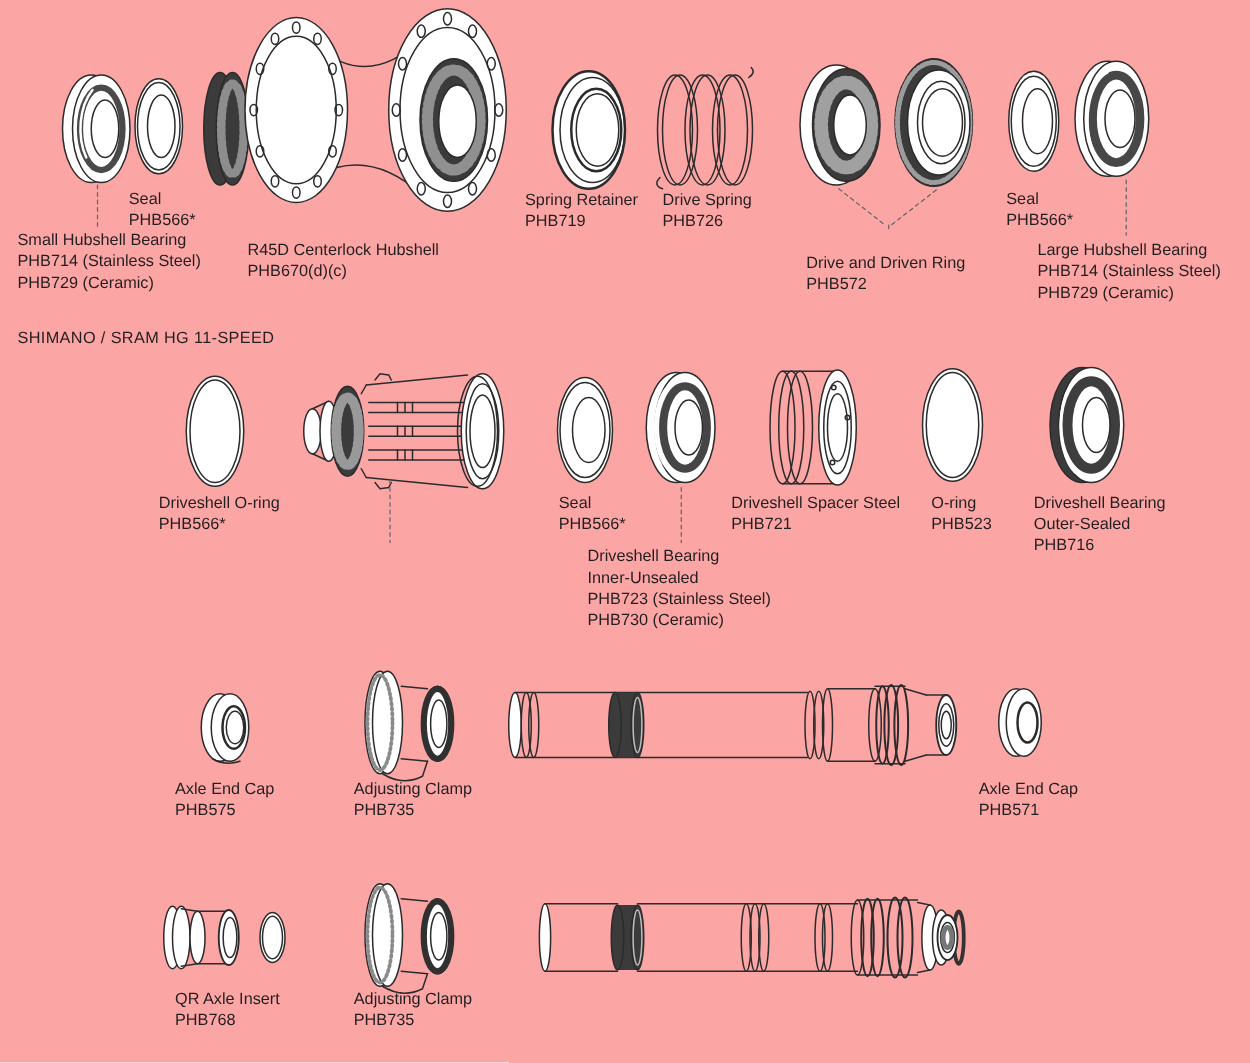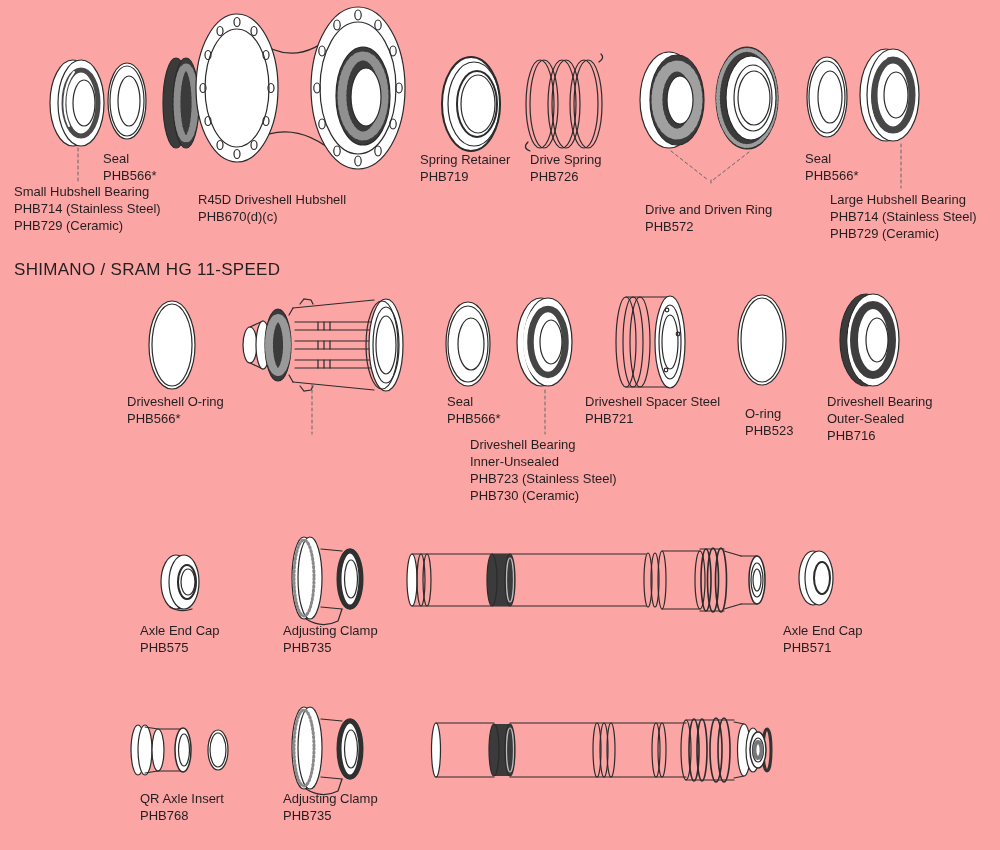--- a/index.html
+++ b/index.html
@@ -1,19 +1,19 @@
 <!DOCTYPE html>
 <html><head>
 <meta charset="utf-8">
 <style>
   html,body{margin:0;padding:0;background:#fff}
   .stage{position:relative;width:1000px;height:850px;background:#fca5a5;overflow:hidden;
          font-family:"Liberation Sans",sans-serif}
   .lbl{position:absolute;font-size:13px;line-height:17px;color:#231f20;white-space:pre-line}
-  .hdr{position:absolute;font-size:17px;line-height:16px;color:#231f20;letter-spacing:.3px}
+  .hdr{position:absolute;font-size:13px;line-height:16px;color:#231f20;letter-spacing:.3px}
   svg.art{position:absolute;left:0;top:0}
   svg.art ellipse, svg.art path, svg.art circle, svg.art line{
       stroke:#2b2b2b;stroke-width:1.2;fill:none;stroke-linecap:round}
   svg.art .w{fill:#ffffff}
   svg.art .d{fill:#3b3b3b}
   svg.art .lead{stroke:#666;stroke-width:1;stroke-dasharray:3 3}
 </style>
 </head>
 <body>
 
@@ -288,21 +288,21 @@
       <ellipse cx="758" cy="750" rx="5.5" ry="12"></ellipse>
       <ellipse cx="758" cy="750" rx="3.5" ry="8" style="stroke:#777;stroke-width:4;stroke-dasharray:1.2 1.2"></ellipse>
     </g>
   </svg>
 
   <div class="lbl" style="left:103px;top:150px">Seal
 PHB566*</div>
   <div class="lbl" style="left:14px;top:183px">Small Hubshell Bearing
 PHB714 (Stainless Steel)
 PHB729 (Ceramic)</div>
-  <div class="lbl" style="left:198px;top:191px">R45D Driveshell Hubshell
+  <div class="lbl" style="left:198px;top:191px">R45D Centerlock Hubshell
 PHB670(d)(c)</div>
   <div class="lbl" style="left:420px;top:151px">Spring Retainer
 PHB719</div>
   <div class="lbl" style="left:530px;top:151px">Drive Spring
 PHB726</div>
   <div class="lbl" style="left:645px;top:201px">Drive and Driven Ring
 PHB572</div>
   <div class="lbl" style="left:805px;top:150px">Seal
 PHB566*</div>
   <div class="lbl" style="left:830px;top:191px">Large Hubshell Bearing
@@ -313,21 +313,21 @@
   <div class="lbl" style="left:127px;top:393px">Driveshell O-ring
 PHB566*</div>
   <div class="lbl" style="left:447px;top:393px">Seal
 PHB566*</div>
   <div class="lbl" style="left:470px;top:436px">Driveshell Bearing
 Inner-Unsealed
 PHB723 (Stainless Steel)
 PHB730 (Ceramic)</div>
   <div class="lbl" style="left:585px;top:393px">Driveshell Spacer Steel
 PHB721</div>
-  <div class="lbl" style="left:745px;top:405px">O-ring
+  <div class="lbl" style="left:745px;top:393px">O-ring
 PHB523</div>
   <div class="lbl" style="left:827px;top:393px">Driveshell Bearing
 Outer-Sealed
 PHB716</div>
 
   <div class="lbl" style="left:140px;top:622px">Axle End Cap
 PHB575</div>
   <div class="lbl" style="left:283px;top:622px">Adjusting Clamp
 PHB735</div>
   <div class="lbl" style="left:783px;top:622px">Axle End Cap

